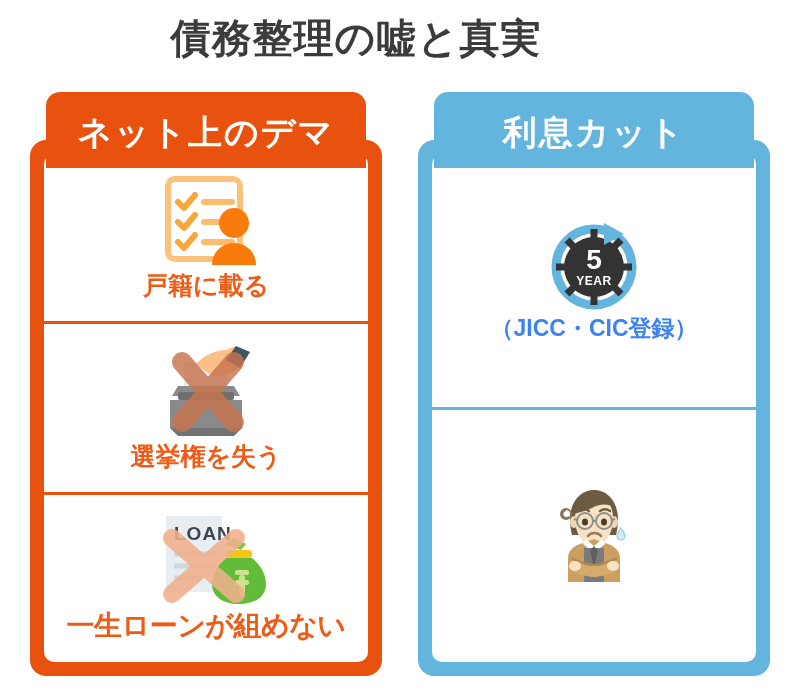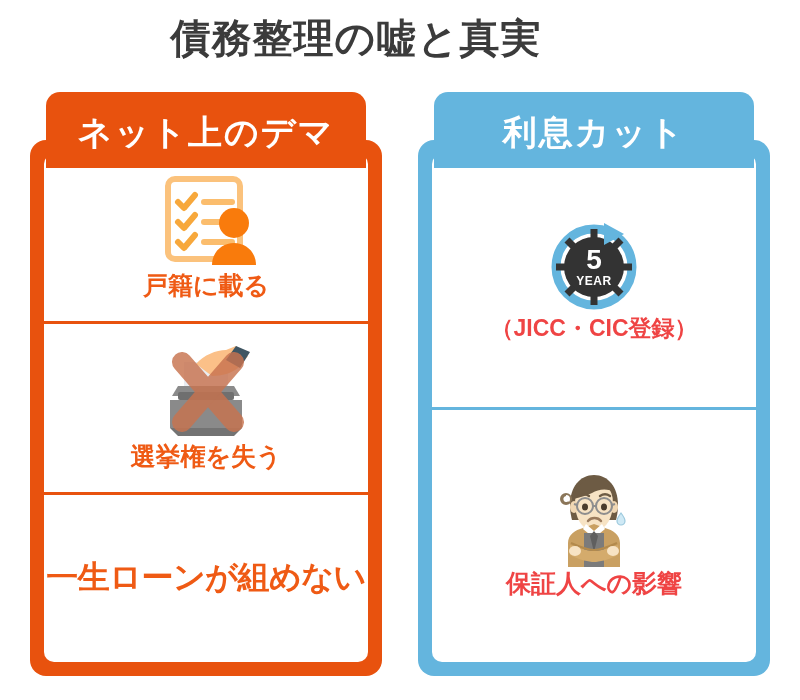--- a/index.html
+++ b/index.html
@@ -138,33 +138,33 @@
   .item-icon svg { display: block; }
 
   .item-label {
     font-size: 25px;
     font-weight: bold;
     line-height: 1.15;
     text-align: center;
     white-space: nowrap;
   }
   .panel.left  .item-label { color: #ef5a14; }
-  .panel.right .item-label { color: #ef4444; }
+  .panel.right .item-label { color: #3b82f6; }
 
   .item-label .sub {
     display: block;
     font-size: 23px;
   }
   .item-label .main {
     display: block;
     text-align: right;
   }
 
   
-  .item-label.compact { font-size: 32px; letter-spacing: -0.5px; }
+  .item-label.compact { font-size: 28px; letter-spacing: -0.5px; }
 </style>
 </head>
 <body>
 
 <div class="page">
 
   <div class="page-title">債務整理の嘘と真実</div>
 
   <div class="columns">
 
@@ -220,20 +220,46 @@
                   <line x1="90" y1="18" x2="38" y2="78"></line>
                 </g>
               </svg>
             </div>
             <div class="item-label">
               <span class="main">選挙権を失う</span>
             </div>
           </div>
 
           <div class="item">
+            <div class="item-icon">
+              <svg width="132" height="96" viewBox="0 0 132 96" aria-hidden="true">
+
+                <rect x="26" y="4" width="56" height="76" fill="#e8edf2"></rect>
+                <text x="34" y="28" font-family="'Liberation Sans',sans-serif" font-size="19" font-weight="bold" fill="#3c4450" letter-spacing="1">LOAN</text>
+                <g stroke="#cfd6dd" stroke-width="5">
+                  <line x1="34" y1="42" x2="74" y2="42"></line>
+                  <line x1="34" y1="54" x2="74" y2="54"></line>
+                  <line x1="34" y1="66" x2="62" y2="66"></line>
+                </g>
+
+                <path d="M84 32l10-6 12 6-5 6z" fill="#7dc242"></path>
+                <rect x="86" y="38" width="26" height="8" rx="3" fill="#f5c518"></rect>
+                <path d="M86 46c-10 8-14 18-14 26 0 12 10 20 27 20s27-8 27-20c0-8-4-18-14-26z" fill="#63bb3a"></path>
+                <g fill="#dfe9a0" opacity="0.85">
+                  <rect x="95" y="58" width="14" height="5" rx="2"></rect>
+                  <rect x="99" y="63" width="6" height="21" rx="3"></rect>
+                  <rect x="95" y="68" width="14" height="5" rx="2"></rect>
+                </g>
+
+                <g stroke="#f0b08b" stroke-width="18" stroke-linecap="round" opacity="0.88">
+                  <line x1="32" y1="26" x2="96" y2="82"></line>
+                  <line x1="96" y1="26" x2="32" y2="82"></line>
+                </g>
+              </svg>
+            </div>
             <div class="item-label compact">
               <span class="main">一生ローンが組めない</span>
             </div>
           </div>
 
         </div>
       </div>
     </div>
 
     <div class="panel right">
@@ -312,23 +338,20 @@
                 <path d="M46 62h20v34H46z" fill="#7b7b7b"></path>
 
                 <path d="M56 60l4 5-4 16-4-16z" fill="#5f5f5f"></path>
 
                 <path d="M32 74c10 4 20 6 24 6s14-2 24-6v10c-10 5-19 7-24 7s-14-2-24-7z" fill="#d4ab6c"></path>
                 <path d="M33 72c11 5 19 7 23 7s12-2 23-7" fill="none" stroke="#b38a4c" stroke-width="2"></path>
                 <ellipse cx="75" cy="80" rx="6" ry="5" fill="#f7e3c4"></ellipse>
                 <ellipse cx="37" cy="80" rx="6" ry="5" fill="#f7e3c4"></ellipse>
               </svg>
             </div>
-            <div class="item-label">
-              <span class="main">保証人への影響</span>
-            </div>
           </div>
 
 
         </div>
       </div>
     </div>
 
   </div>
 </div>
 

